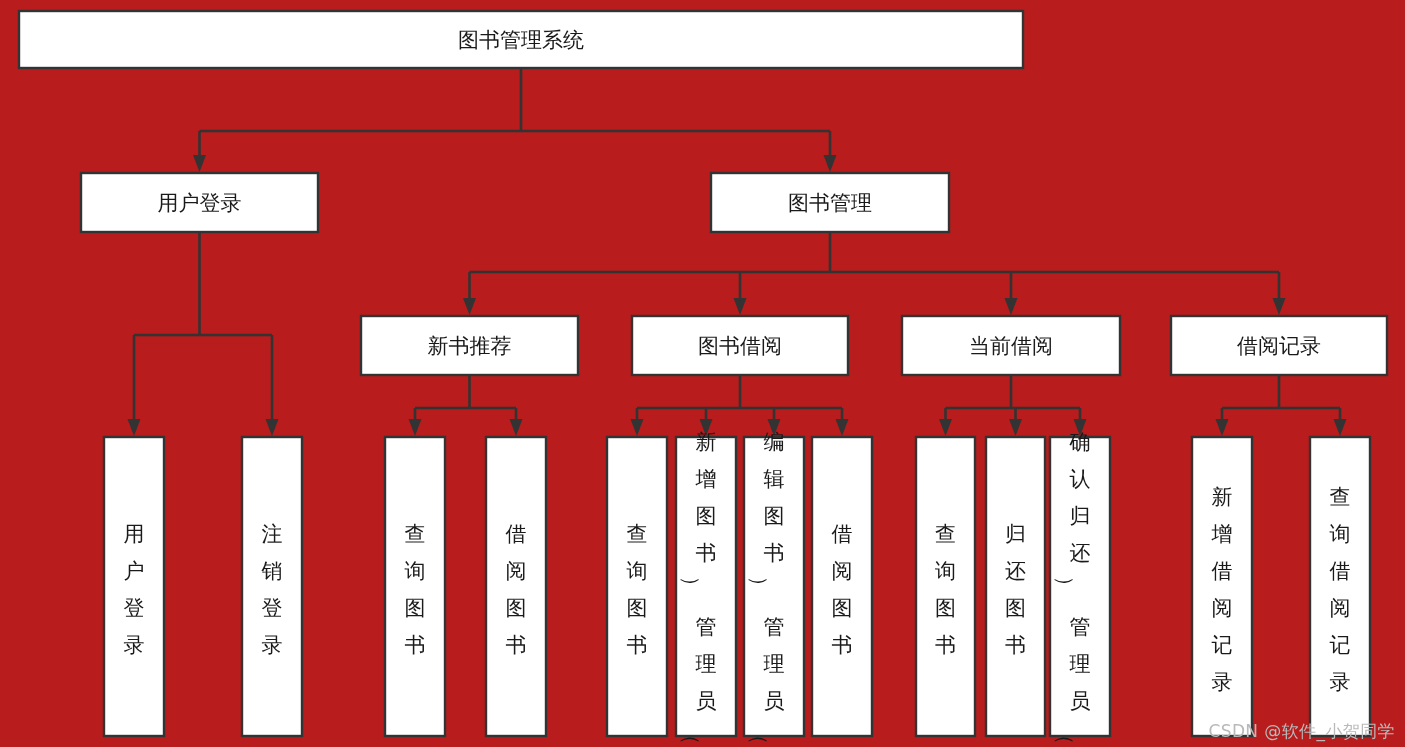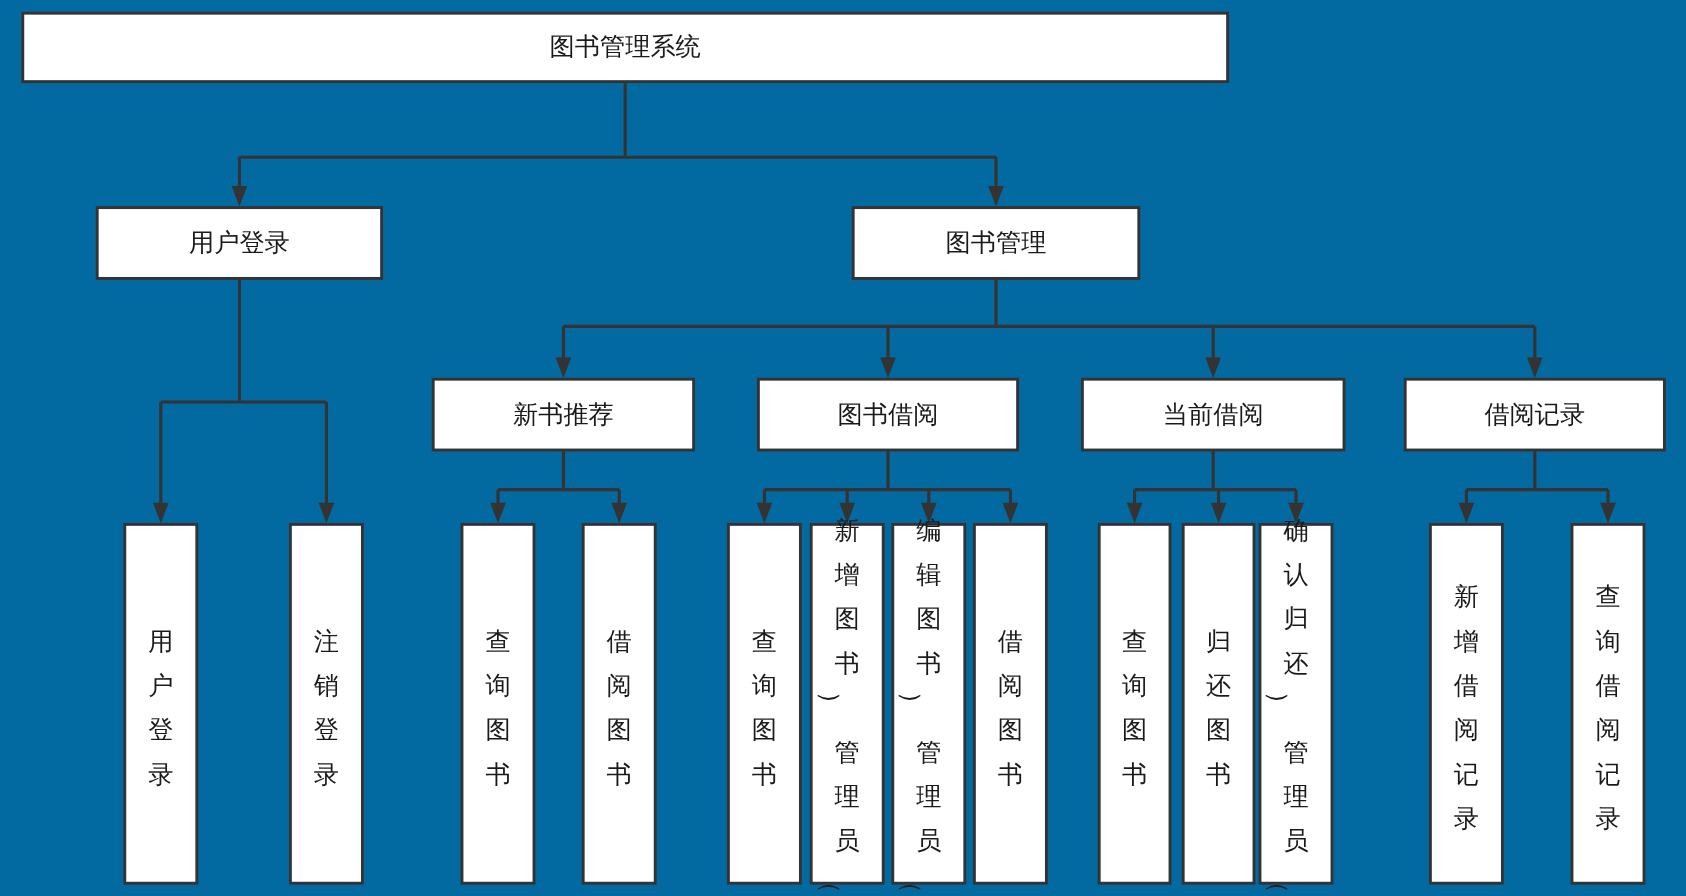--- a/index.html
+++ b/index.html
@@ -10,21 +10,21 @@
   body {
     width: 1405px;
     height: 747px;
     font-family: "DejaVu Sans", "Liberation Sans", sans-serif;
     overflow: hidden;
   }
   #diagram-root {
     position: relative;
     width: 1405px;
     height: 747px;
-    background: #0369a1;
+    background: #b91c1c;
   }
   svg.diagram-canvas {
     position: absolute;
     left: 0;
     top: 0;
     width: 1405px;
     height: 747px;
     display: block;
   }
   .node-box {
@@ -199,13 +199,14 @@
       </g>
       <g>
         <rect x="1192" y="437" width="60" height="299" class="node-box"></rect>
         <text x="1222" y="504.36" class="node-label-v"><tspan x="1222" dy="0">新</tspan><tspan x="1222" dy="37">增</tspan><tspan x="1222" dy="37">借</tspan><tspan x="1222" dy="37">阅</tspan><tspan x="1222" dy="37">记</tspan><tspan x="1222" dy="37">录</tspan></text>
       </g>
       <g>
         <rect x="1310" y="437" width="60" height="299" class="node-box"></rect>
         <text x="1340" y="504.36" class="node-label-v"><tspan x="1340" dy="0">查</tspan><tspan x="1340" dy="37">询</tspan><tspan x="1340" dy="37">借</tspan><tspan x="1340" dy="37">阅</tspan><tspan x="1340" dy="37">记</tspan><tspan x="1340" dy="37">录</tspan></text>
       </g>
     </svg>
+  <div class="watermark">CSDN @软件_小贺同学</div>
 </div>
 
 </body></html>

